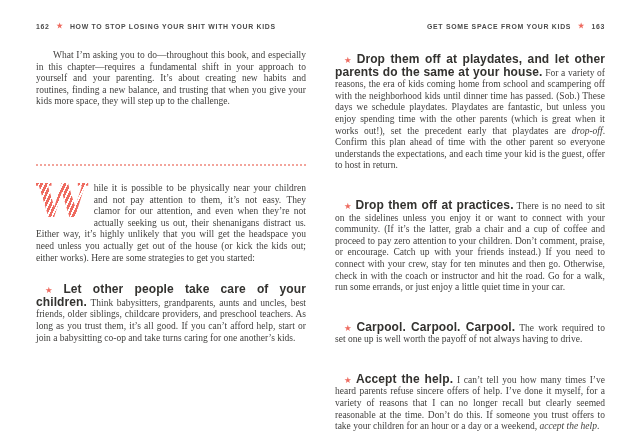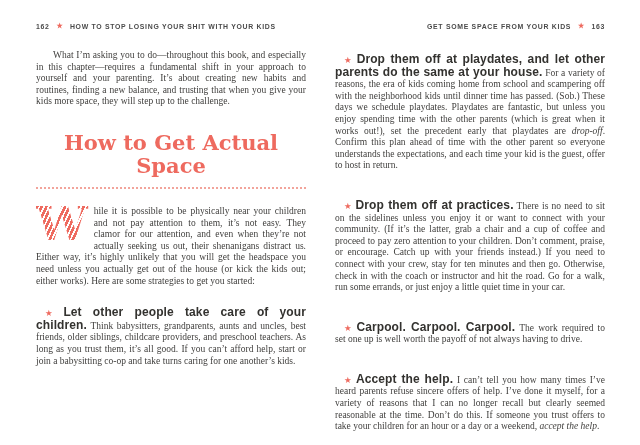--- a/index.html
+++ b/index.html
@@ -75,21 +75,21 @@
 
 <section class="page page-left">
   <header class="running-head">
     <span>162</span>
     <span class="head-star">★</span>
     <span>HOW TO STOP LOSING YOUR SHIT WITH YOUR KIDS</span>
   </header>
   <div class="content">
     <p class="indent">What I’m asking you to do—throughout this book, and especially in this chapter—requires a fundamental shift in your approach to yourself and your parenting. It’s about creating new habits and routines, finding a new balance, and trusting that when you give your kids more space, they will step up to the challenge.</p>
     <h1 class="chapter-heading">
-      <span>How to Get Actual Space</span><br>
+      <br>
     </h1>
     <div class="dotted-rule"></div>
     <p class="dropcap-para">
       <span class="dropcap">W</span><span>hile it is possible to be physically near your children and not pay attention to them, it’s not easy. They clamor for our attention, and even when they’re not actually seeking us out, their shenanigans distract us. Either way, it’s highly unlikely that you will get the headspace you need unless you actually get out of the house (or kick the kids out; either works). Here are some strategies to get you started:</span>
     </p>
     <p class="bullet">
       <span class="bullet-star">★</span><span class="bullet-lead">Let other people take care of your children.</span><span><span> Think babysitters, grandparents, aunts and uncles, best friends, older siblings, childcare providers, and preschool teachers. As long as you trust them, it’s all good. If you can’t afford help, start or join a babysitting co-op and take turns caring for one another’s kids.</span></span>
     </p>
   </div>
 </section>

